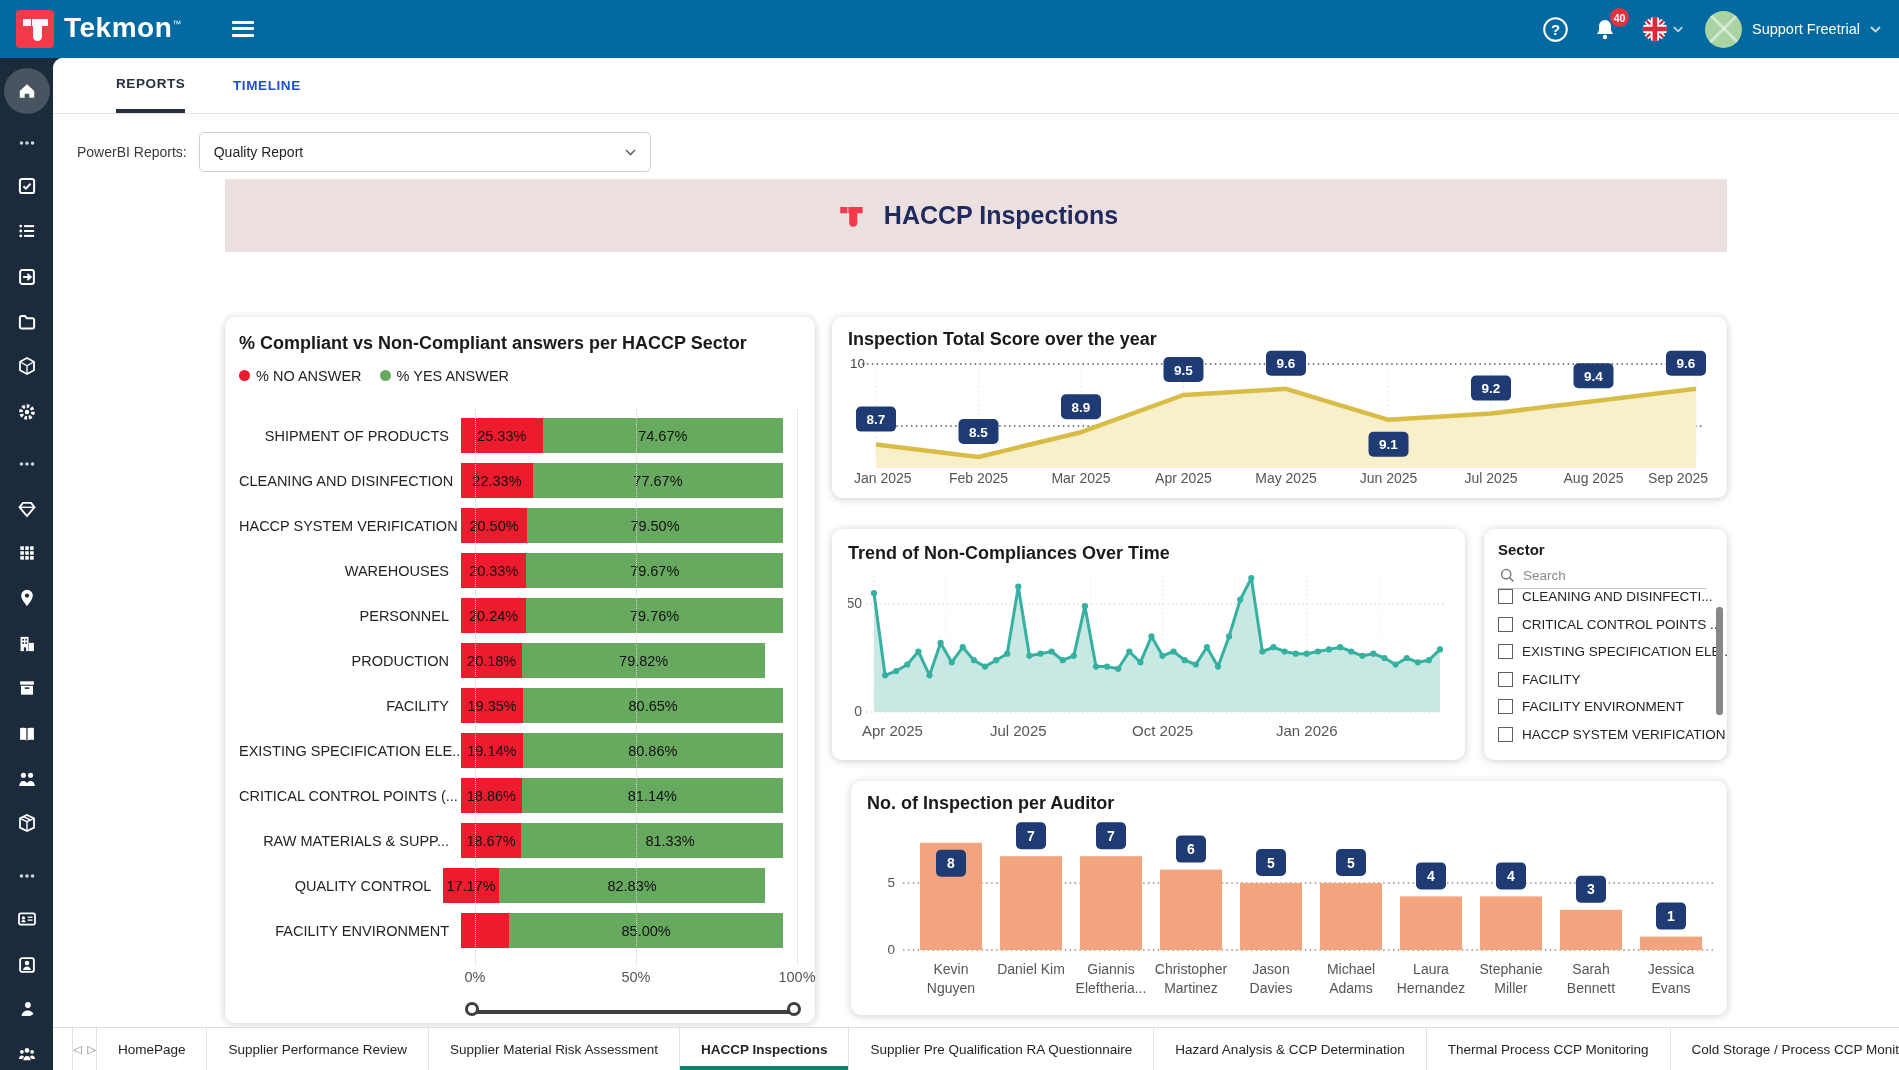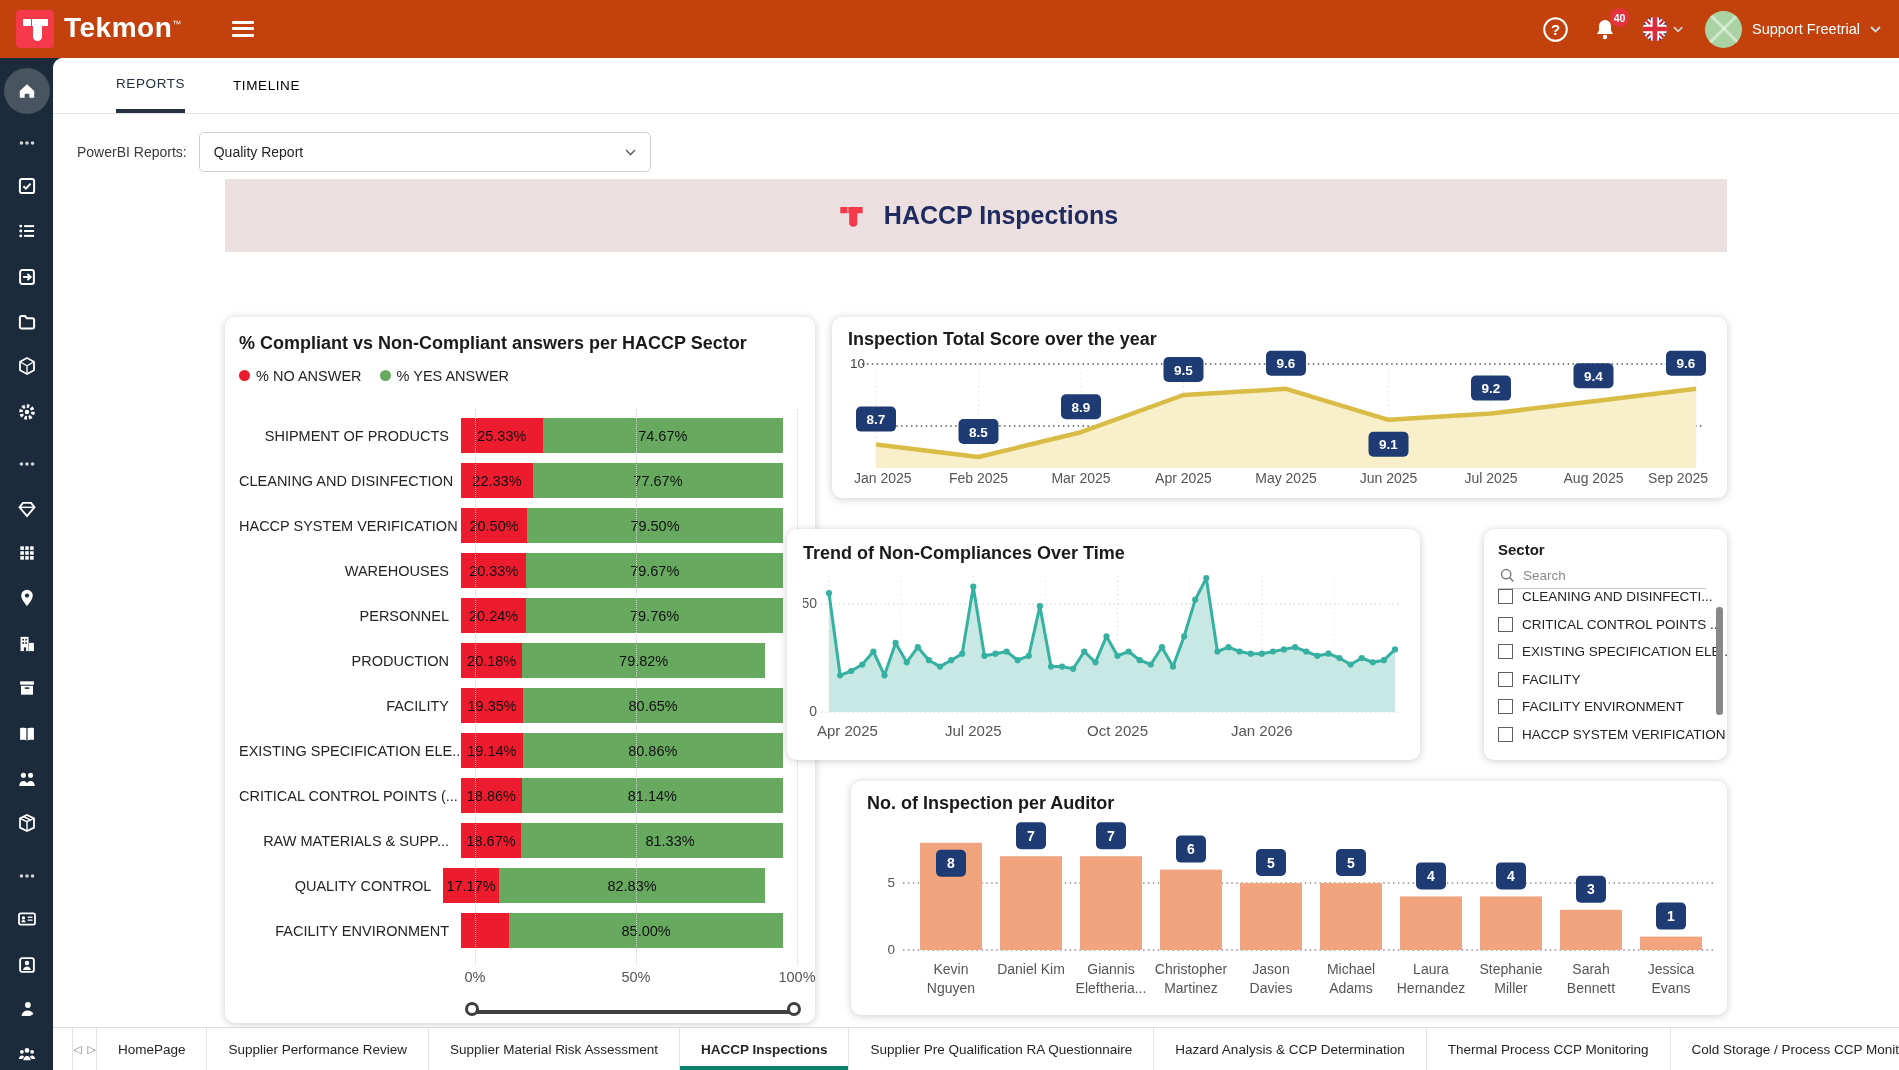--- a/index.html
+++ b/index.html
@@ -1,21 +1,21 @@
 <!DOCTYPE html>
 <html><head>
 <meta charset="utf-8">
 <style>
   * { margin:0; padding:0; box-sizing:border-box; }
   html,body { background:#e8e8e8; }
   body { font-family:"Liberation Sans","DejaVu Sans",sans-serif; }
   #stage { position:relative; width:1899px; height:1070px; background:#1b2b3c; overflow:hidden; }
 
   
-  #topbar { position:absolute; left:0; top:0; width:1899px; height:58px; background:#c2410c; z-index:5; }
+  #topbar { position:absolute; left:0; top:0; width:1899px; height:58px; background:#0369a1; z-index:5; }
   .brand-logo { position:absolute; left:16px; top:10px; width:38px; height:38px; background:#f4394a; border-radius:4px; }
   .brand-name { position:absolute; left:64px; top:12px; color:#fff; font-size:28px; font-weight:bold; letter-spacing:.5px; }
   .brand-tm { font-size:9px; vertical-align:super; font-weight:normal; }
   .hamburger { position:absolute; left:232px; top:17px; width:24px; height:24px; cursor:pointer; }
   .hamburger div { width:22px; height:3px; background:#fff; margin:3.5px 0; border-radius:1px; }
   .tb-right { position:absolute; right:18px; top:0; height:58px; display:flex; align-items:center; gap:22px; }
   .tb-icon { position:relative; width:28px; height:28px; display:flex; align-items:center; justify-content:center; cursor:pointer; }
   .badge { position:absolute; top:-7px; right:-10px; min-width:19px; height:19px; background:#e53240; color:#fff; border-radius:10px; font-size:10.5px; font-weight:bold; display:flex; align-items:center; justify-content:center; padding:0 3px; }
   .avatar { width:37px; height:37px; border-radius:50%; background:#a9d3a3; position:relative; overflow:hidden; }
   .avatar:before,.avatar:after{ content:""; position:absolute; left:-6px; top:16px; width:50px; height:3px; background:rgba(255,255,255,.45); transform:rotate(45deg);}
@@ -24,23 +24,23 @@
   .chev { width:11px; height:7px; }
 
   
   #sidebar { position:absolute; left:0; top:58px; width:53px; bottom:0; background:#1b2b3c; z-index:4; }
   .side-item { position:absolute; left:0; width:53px; height:40px; display:flex; align-items:center; justify-content:center; cursor:pointer; }
   .side-active { width:46px; height:46px; background:#48545f; border-radius:50%; display:flex; align-items:center; justify-content:center; }
 
   
   #content { position:absolute; left:53px; top:58px; right:0; bottom:0; background:#fff; border-top-left-radius:10px; }
   #navtabs { position:absolute; left:53px; top:58px; right:0; height:56px; border-bottom:1px solid #e4e4e4; background:#fff; border-top-left-radius:10px; }
-  .navtab { position:absolute; top:0; height:55px; display:flex; align-items:center; font-size:13.5px; font-weight:normal; letter-spacing:.6px; cursor:pointer; }
+  .navtab { position:absolute; top:0; height:55px; display:flex; align-items:center; font-size:13.5px; font-weight:bold; letter-spacing:.6px; cursor:pointer; }
   #tab-reports { left:63px; color:#25313e; border-bottom:4px solid #25313e; }
-  #tab-timeline { left:180px; color:#000000; }
+  #tab-timeline { left:180px; color:#1d4ed8; }
 
   #pbi-row { position:absolute; left:77px; top:132px; display:flex; align-items:center; }
   #pbi-label { font-size:14px; color:#3a3a3a; margin-right:12px; }
   #pbi-select { width:452px; height:40px; border:1px solid #cfcfcf; border-radius:5px; background:#fff; display:flex; align-items:center; padding:0 14px; font-size:14px; color:#252423; cursor:pointer; justify-content:space-between; }
 
   #banner { position:absolute; left:225px; top:179px; width:1502px; height:73px; background:#ecdfdf; display:flex; align-items:center; justify-content:center; gap:16px; }
   #banner-title { font-size:25px; font-weight:bold; color:#1f2a5e; }
 
   .card { position:absolute; background:#fff; border-radius:10px; box-shadow:0 1px 8px rgba(0,0,0,.20); }
   .card-title { font-size:18px; font-weight:bold; color:#1a1a1a; }
@@ -55,21 +55,21 @@
   .comp-bar { position:relative; height:35px; display:flex; }
   .seg { height:100%; display:flex; align-items:center; justify-content:center; font-size:14.5px; color:#111; }
   .gridv { position:absolute; top:92px; height:556px; border-left:1px dotted #d4d4d4; }
   #comp-axis span { position:absolute; top:652px; font-size:14.5px; color:#555; transform:translateX(-50%); }
   #comp-slider { position:absolute; left:0; top:685px; height:20px; }
   .slider-track { position:absolute; top:8px; height:4px; background:#3f3f3f; }
   .slider-handle { position:absolute; top:0; width:14px; height:14px; border:3px solid #3f3f3f; background:#fff; border-radius:50%; cursor:pointer; }
 
   
   #card-score { left:832px; top:317px; width:895px; height:181px; padding:12px 16px 0 16px; }
-  #card-trend { left:787px; top:529px; width:633px; height:231px; padding:14px 12px 0 16px; }
+  #card-trend { left:832px; top:529px; width:633px; height:231px; padding:14px 12px 0 16px; }
   #card-sector { left:1484px; top:529px; width:243px; height:231px; padding:12px 0 0 14px; overflow:hidden; }
   #card-auditor { left:851px; top:781px; width:876px; height:234px; padding:12px 10px 0 16px; }
 
   #sector-title { font-size:15px; font-weight:bold; color:#1a1a1a; }
   #sector-search { display:flex; align-items:center; gap:8px; width:208px; border-bottom:1px solid #c6c6c6; padding:6px 0 5px 2px; margin-top:4px; }
   #sector-search input { border:none; outline:none; font-size:13.5px; color:#ef4444; width:160px; font-family:inherit; }
   #sector-search input::placeholder { color:#8a8a8a; }
   .sector-item { display:flex; align-items:flex-start; gap:9px; height:27.5px; font-size:13.5px; color:#252423; white-space:nowrap; overflow:hidden; cursor:pointer; }
   .cbox { width:15px; height:15px; border:1.5px solid #5f5f5f; background:#fff; flex:0 0 15px; }
   #sector-scroll { position:absolute; right:4px; top:78px; width:7px; height:108px; background:#8a8886; border-radius:3px; cursor:pointer; }

